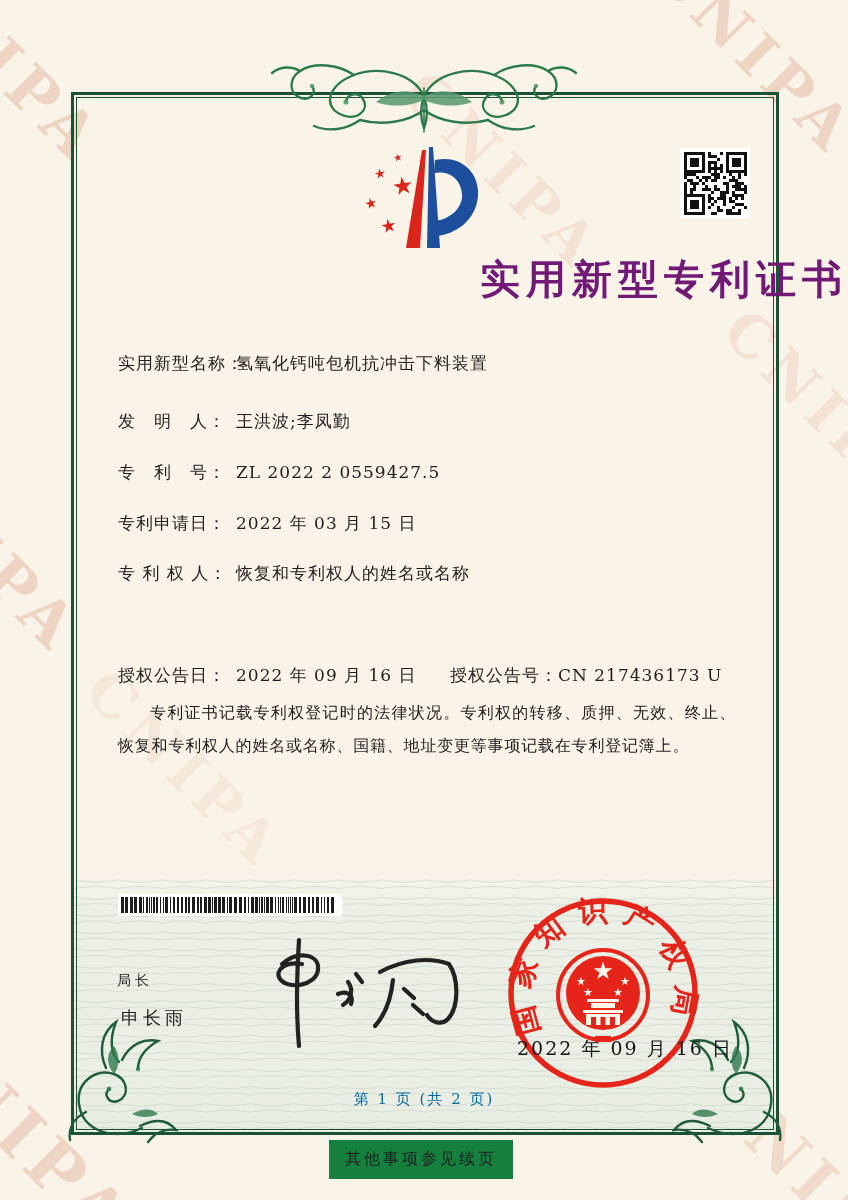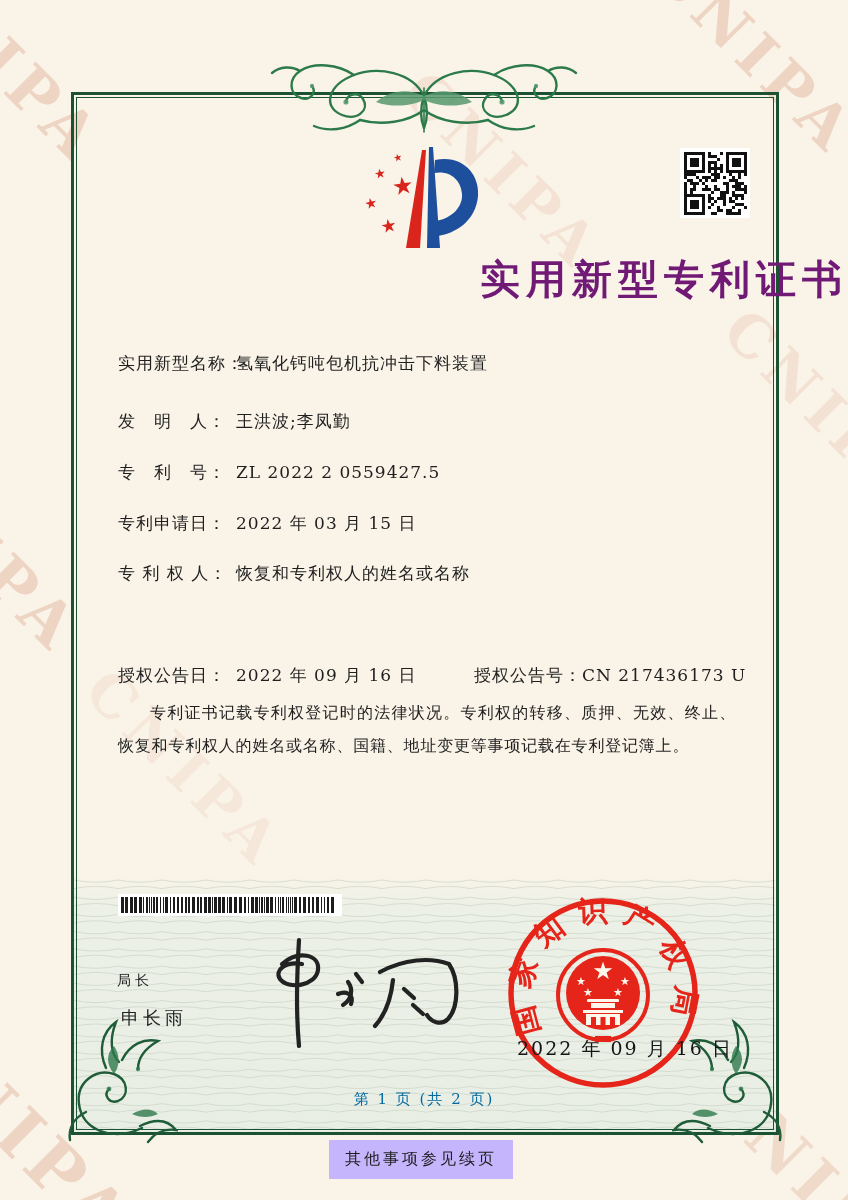--- a/index.html
+++ b/index.html
@@ -60,21 +60,21 @@
   
   .barcode{position:absolute;left:118px;top:894px;width:224px;height:22px;background:#fff;z-index:3;}
   .barcode svg{position:absolute;left:3px;top:3px;}
   .signer-title{position:absolute;left:117px;top:972px;z-index:3;font-size:14px;letter-spacing:4px;}
   .signer-name{position:absolute;left:121px;top:1006px;z-index:3;font-size:18px;letter-spacing:4px;}
   .signature{position:absolute;left:252px;top:932px;z-index:3;}
   .seal{position:absolute;left:503px;top:893px;z-index:3;}
   .seal-date{position:absolute;left:517px;top:1036px;z-index:4;font-size:19px;letter-spacing:2px;color:#141414;white-space:nowrap;}
   .page-footer{position:absolute;left:0;right:0;top:1090px;z-index:3;text-align:center;font-size:15px;letter-spacing:2px;color:#0369a1;}
   .cont-note{
-    position:absolute;left:329px;top:1140px;z-index:3;background:#c4b5fd;
+    position:absolute;left:329px;top:1140px;z-index:3;background:#15803d;
     padding:9px 16px;font-size:16px;letter-spacing:3px;color:#1f1f1f;white-space:nowrap;
   }
 </style>
 </head>
 <body>
 
 <div class="page">
 
   <div class="wm" style="left:-70px;top:-62px;font-size:62px;">CNIPA</div>
   <div class="wm" style="left:688px;top:-64px;font-size:60px;">CNIPA</div>
@@ -438,21 +438,21 @@
     <span class="lbl">专　利　号：</span><span class="val">ZL 2022 2 0559427.5</span>
   </div>
   <div class="row r3">
     <span class="lbl">专利申请日：</span><span class="val">2022 年 03 月 15 日</span>
   </div>
   <div class="row r4">
     <span class="lbl">专 利 权 人：</span><span class="val">恢复和专利权人的姓名或名称</span>
   </div>
   <div class="row r6">
     <span class="lbl">授权公告日：</span><span class="val">2022 年 09 月 16 日</span>
-    <span class="pair2"><span class="lbl" style="width:auto;margin-left:24px;">授权公告号：</span><span class="val">CN 217436173 U</span></span>
+    <span class="pair2"><span class="lbl" style="width:auto;">授权公告号：</span><span class="val">CN 217436173 U</span></span>
   </div>
 
   <div class="paras">
     <p>专利证书记载专利权登记时的法律状况。专利权的转移、质押、无效、终止、恢复和专利权人的姓名或名称、国籍、地址变更等事项记载在专利登记簿上。</p>
   </div>
 
   <div class="barcode">
     <svg id="bcsvg" width="218" height="16">
         <rect x="0" y="0" width="3" height="16" fill="#1c1c1c"></rect>
         <rect x="4" y="0" width="3" height="16" fill="#1c1c1c"></rect>

